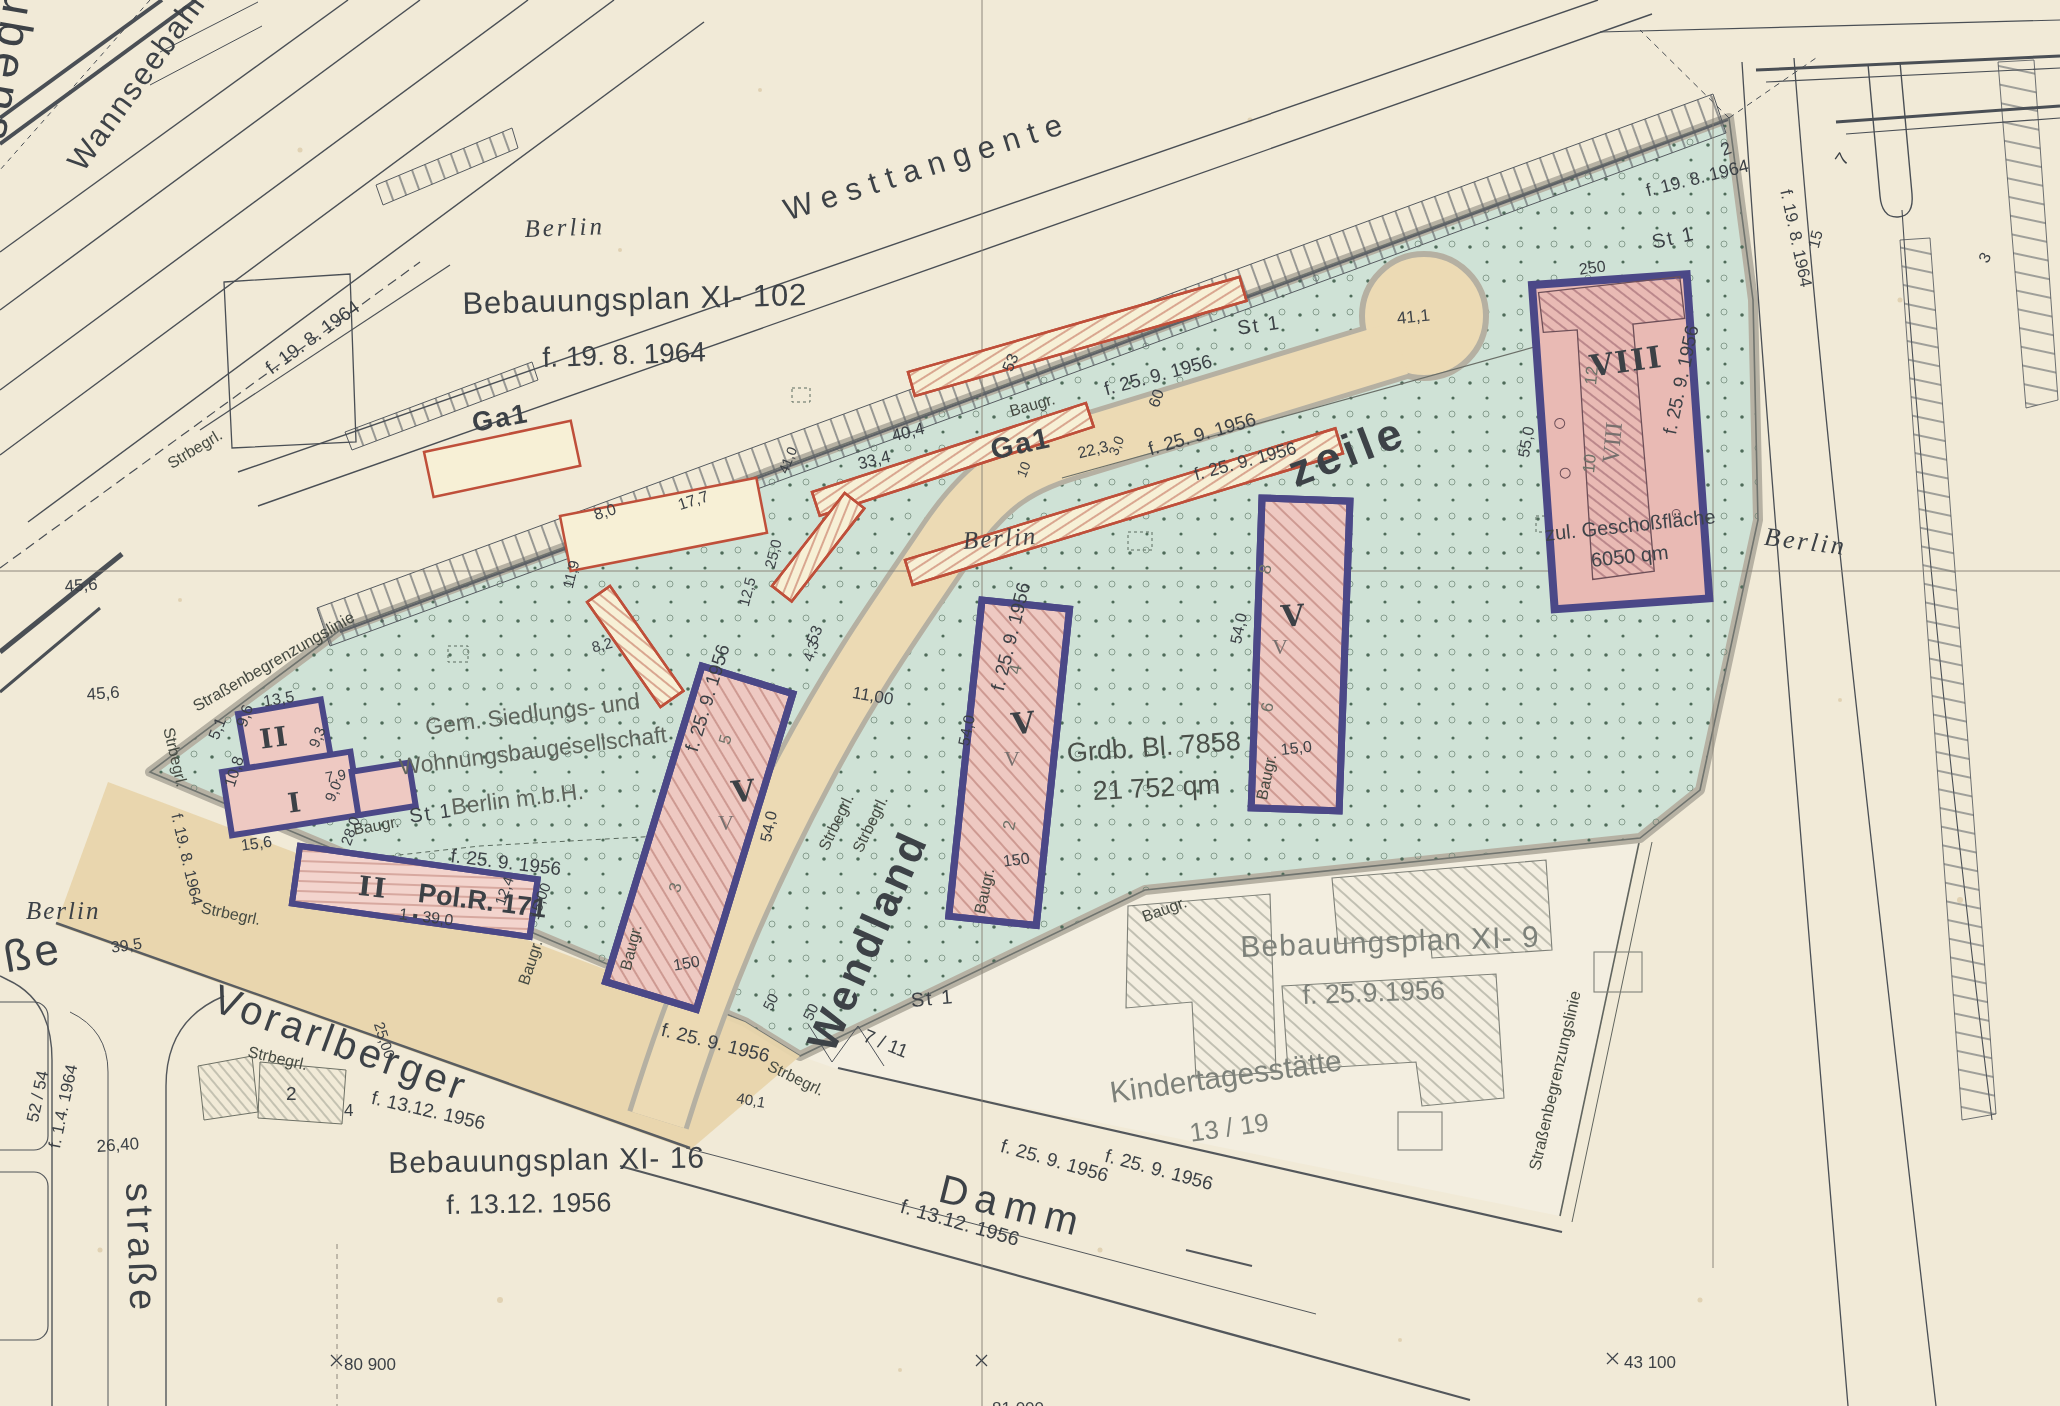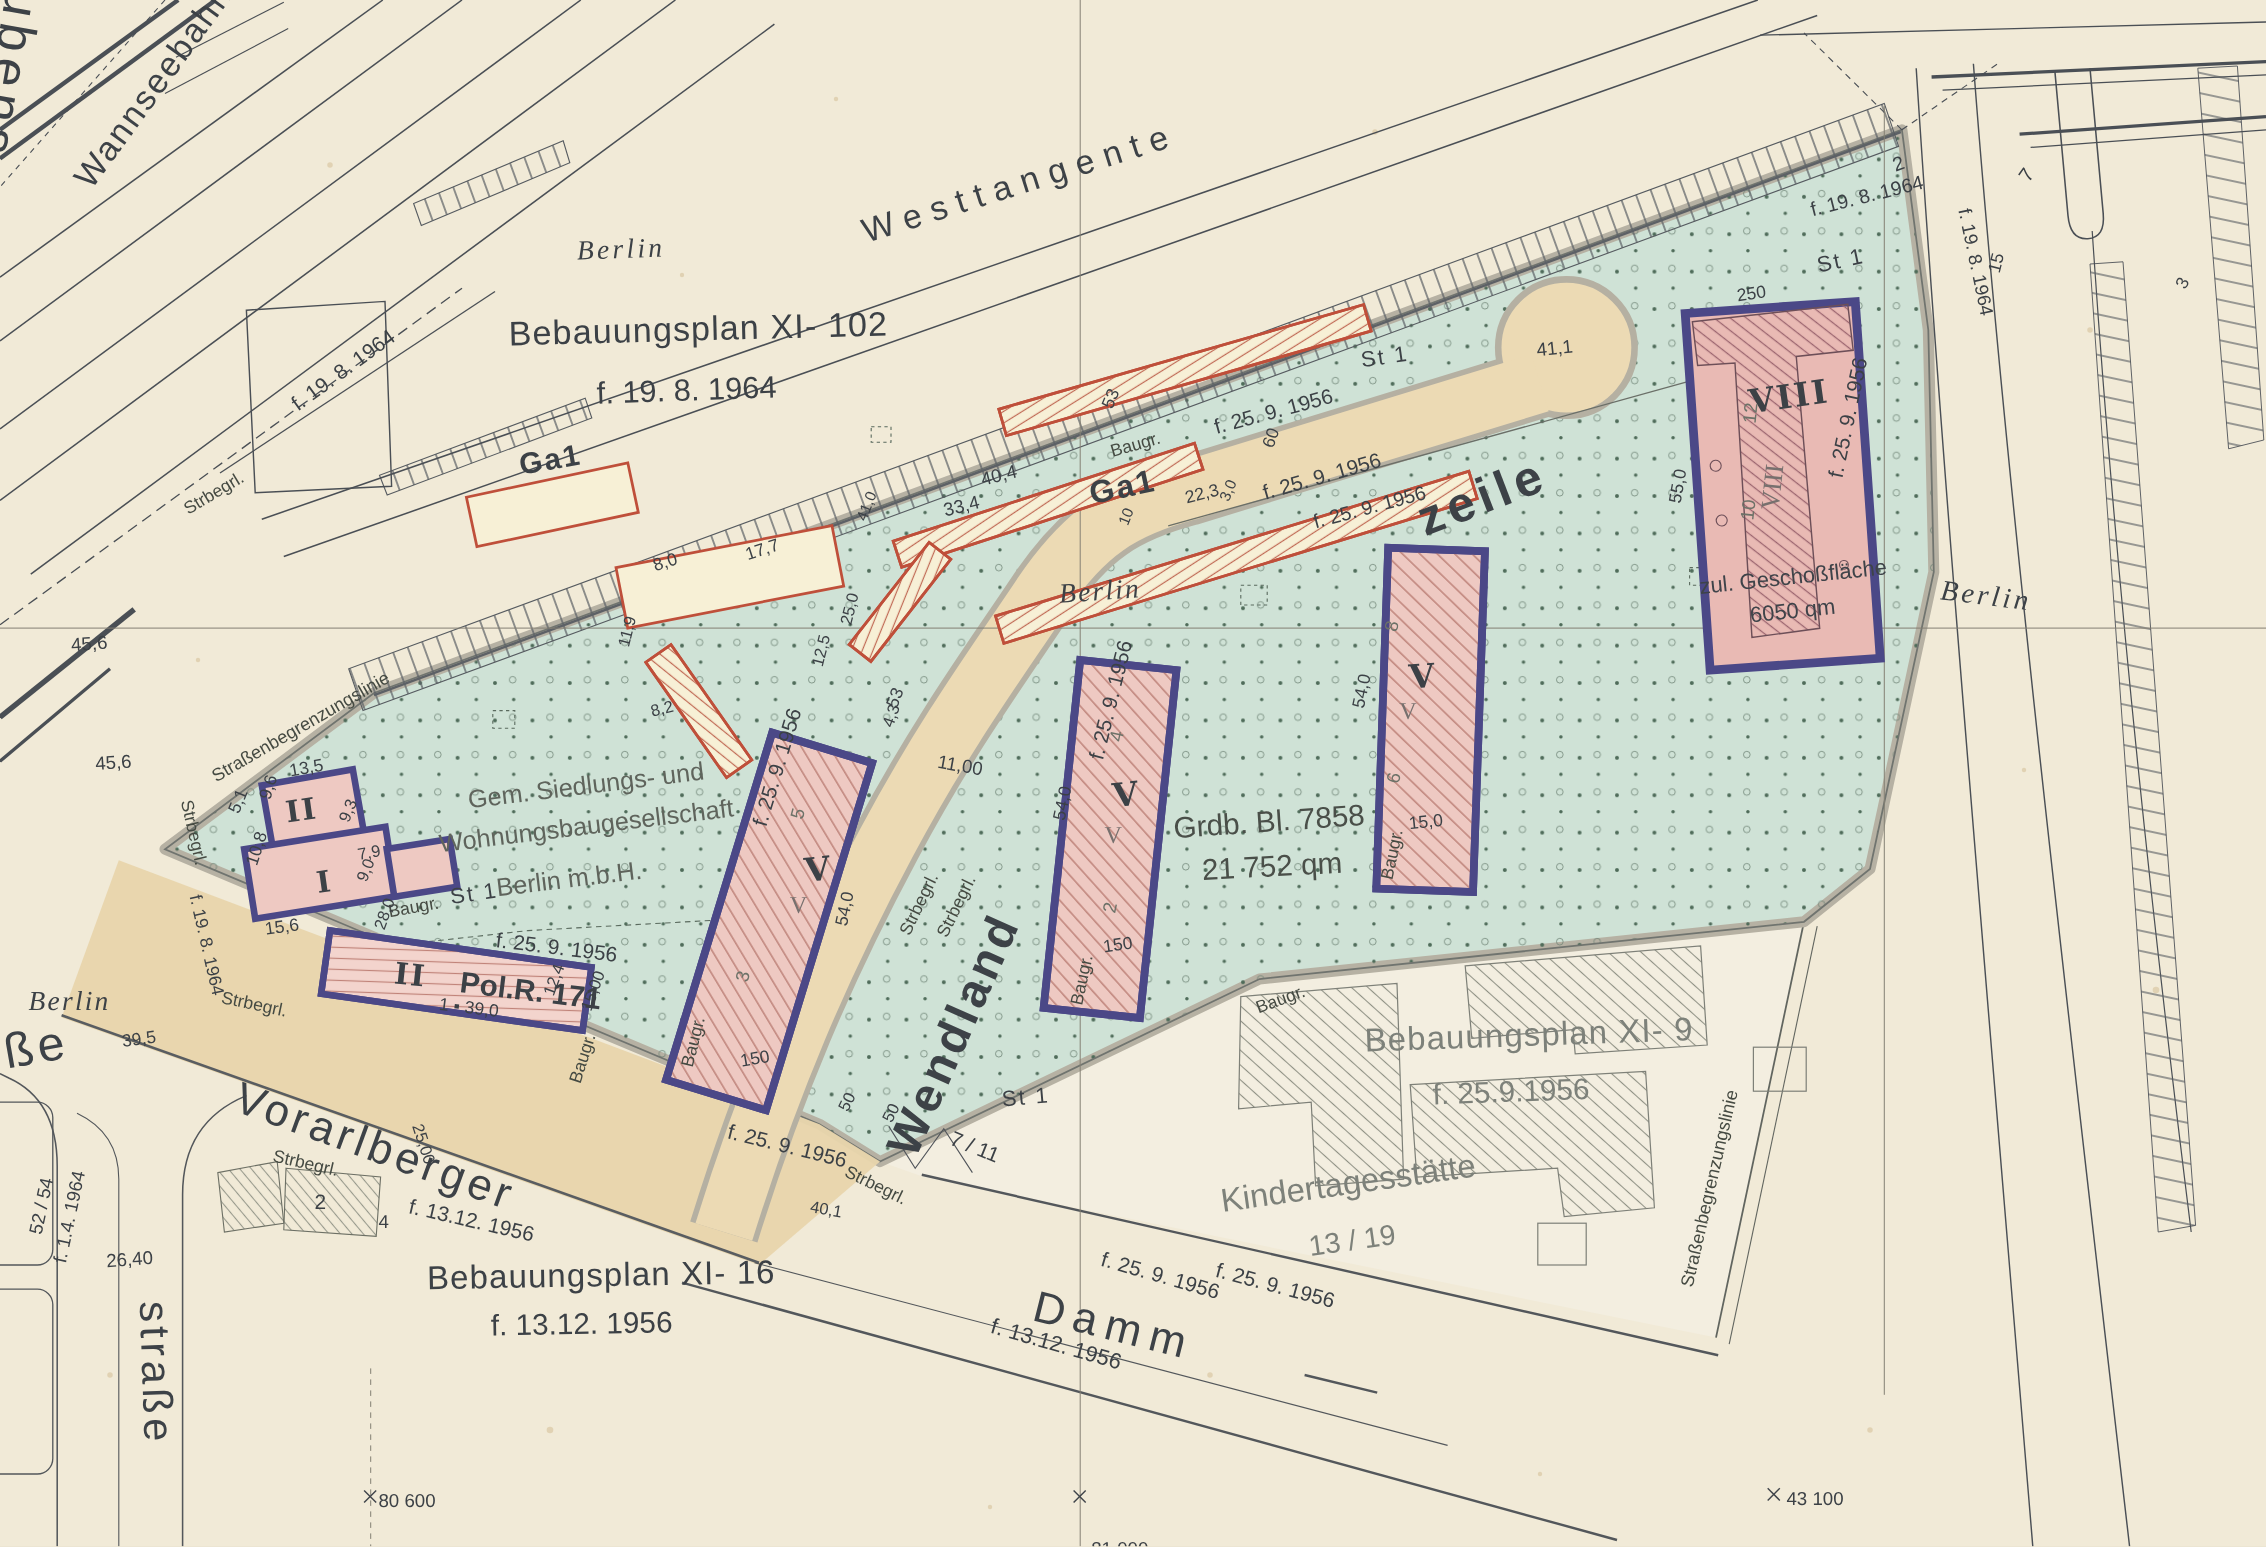--- a/index.html
+++ b/index.html
@@ -338,21 +338,21 @@
 <div class="lbl" style="left:1004px;top:1136px;font-size:19px;transform:rotate(16deg);">f. 25. 9. 1956</div>
 <div class="lbl" style="left:1108px;top:1146px;font-size:19px;transform:rotate(15deg);">f. 25. 9. 1956</div>
 <div class="lbl" style="left:262px;top:362px;font-size:19px;transform:rotate(-36deg);">f. 19. 8. 1964</div>
 <div class="lbl" style="left:184px;top:812px;font-size:16px;transform:rotate(77deg);">f. 19. 8. 1964</div>
 <div class="lbl" style="left:1644px;top:182px;font-size:18px;transform:rotate(-14deg);">f. 19. 8. 1964</div>
 <div class="lbl" style="left:1794px;top:188px;font-size:17px;transform:rotate(78deg);">f. 19. 8. 1964</div>
 <div class="lbl" style="left:46px;top:1146px;font-size:17px;transform:rotate(-78deg);">f. 1.4. 1964</div>
 <div class="lbl" style="left:374px;top:1088px;font-size:19px;transform:rotate(13deg);">f. 13.12. 1956</div>
 <div class="lbl" style="left:904px;top:1196px;font-size:20px;transform:rotate(16deg);">f. 13.12. 1956</div>
 
-<div class="lbl" style="left:344px;top:1356px;font-size:17px;">80 600</div>
+<div class="lbl" style="left:344px;top:1356px;font-size:17px;">80 900</div>
 <div class="lbl" style="left:992px;top:1400px;font-size:17px;">81 000</div>
 <div class="lbl" style="left:1624px;top:1354px;font-size:17px;">43 100</div>
 
 <div class="lbl" style="left:262px;top:694px;font-size:16px;transform:rotate(-10deg);">13,5</div>
 <div class="lbl" style="left:234px;top:724px;font-size:16px;transform:rotate(-72deg);">9,6</div>
 <div class="lbl" style="left:206px;top:736px;font-size:16px;transform:rotate(-68deg);">5,1</div>
 <div class="lbl" style="left:306px;top:744px;font-size:15px;transform:rotate(-68deg);">9,3</div>
 <div class="lbl" style="left:222px;top:784px;font-size:16px;transform:rotate(-72deg);">10,8</div>
 <div class="lbl" style="left:324px;top:770px;font-size:15px;transform:rotate(-10deg);">7,9</div>
 <div class="lbl" style="left:322px;top:798px;font-size:15px;transform:rotate(-68deg);">9,0</div>

